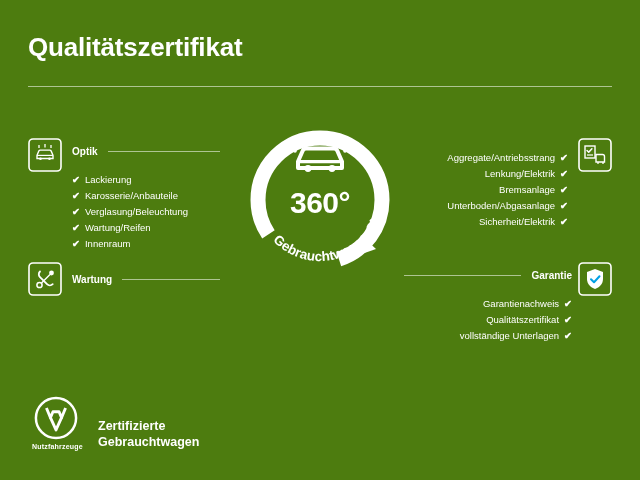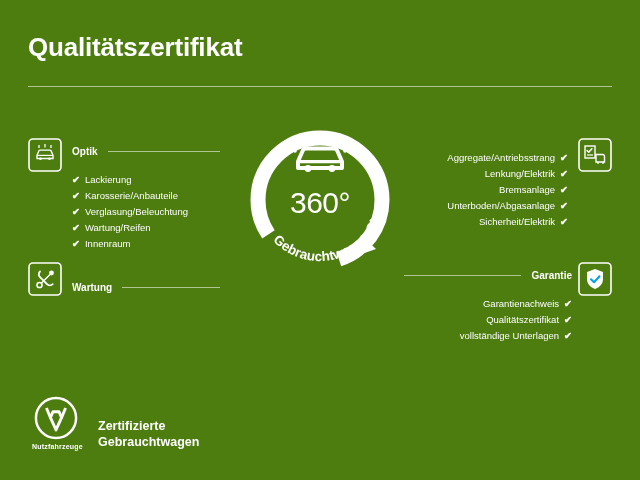--- a/index.html
+++ b/index.html
@@ -113,21 +113,21 @@
     top: 0;
     width: 184px;
     height: 184px;
     display: flex;
     align-items: center;
     justify-content: center;
     pointer-events: none;
   }
   .badge-360 span {
     font-size: 30px;
-    font-weight: normal;
+    font-weight: bold;
     color: #ffffff;
     margin-top: 14px;
     letter-spacing: -0.5px;
   }
   
   .footer {
     position: absolute;
     left: 32px;
     top: 396px;
     display: flex;
@@ -190,21 +190,21 @@
 
   <div class="side-icon" style="left:28px; top:262px;">
     <svg viewBox="0 0 34 34" width="34" height="34">
       <rect x="1" y="1" width="32" height="32" rx="4" fill="none" stroke="#ffffff" stroke-width="1.6"></rect>
       <path d="M12 9.5c-1.6 1.6-1.6 4.1 0 5.7l7 7c1.6 1.6 4.1 1.6 5.7 0" fill="none" stroke="#ffffff" stroke-width="1.8" stroke-linecap="round"></path>
       <circle cx="11.5" cy="23" r="2.6" fill="none" stroke="#ffffff" stroke-width="1.5"></circle>
       <line x1="13.5" y1="21" x2="22" y2="12.5" stroke="#ffffff" stroke-width="1.5"></line>
       <circle cx="23.5" cy="11" r="2.4" fill="#ffffff"></circle>
     </svg>
   </div>
-  <div class="block" style="left:72px; top:276px; width:148px;">
+  <div class="block" style="left:72px; top:268px; width:148px;">
     <div class="block-head">
       <div class="block-title">Wartung</div>
       <div class="head-rule"></div>
     </div>
   </div>
 
   <div class="side-icon" style="left:578px; top:138px;">
     <svg viewBox="0 0 34 34" width="34" height="34">
       <rect x="1" y="1" width="32" height="32" rx="4" fill="none" stroke="#ffffff" stroke-width="1.6"></rect>
       <rect x="7" y="8" width="10" height="12" fill="none" stroke="#ffffff" stroke-width="1.4"></rect>

